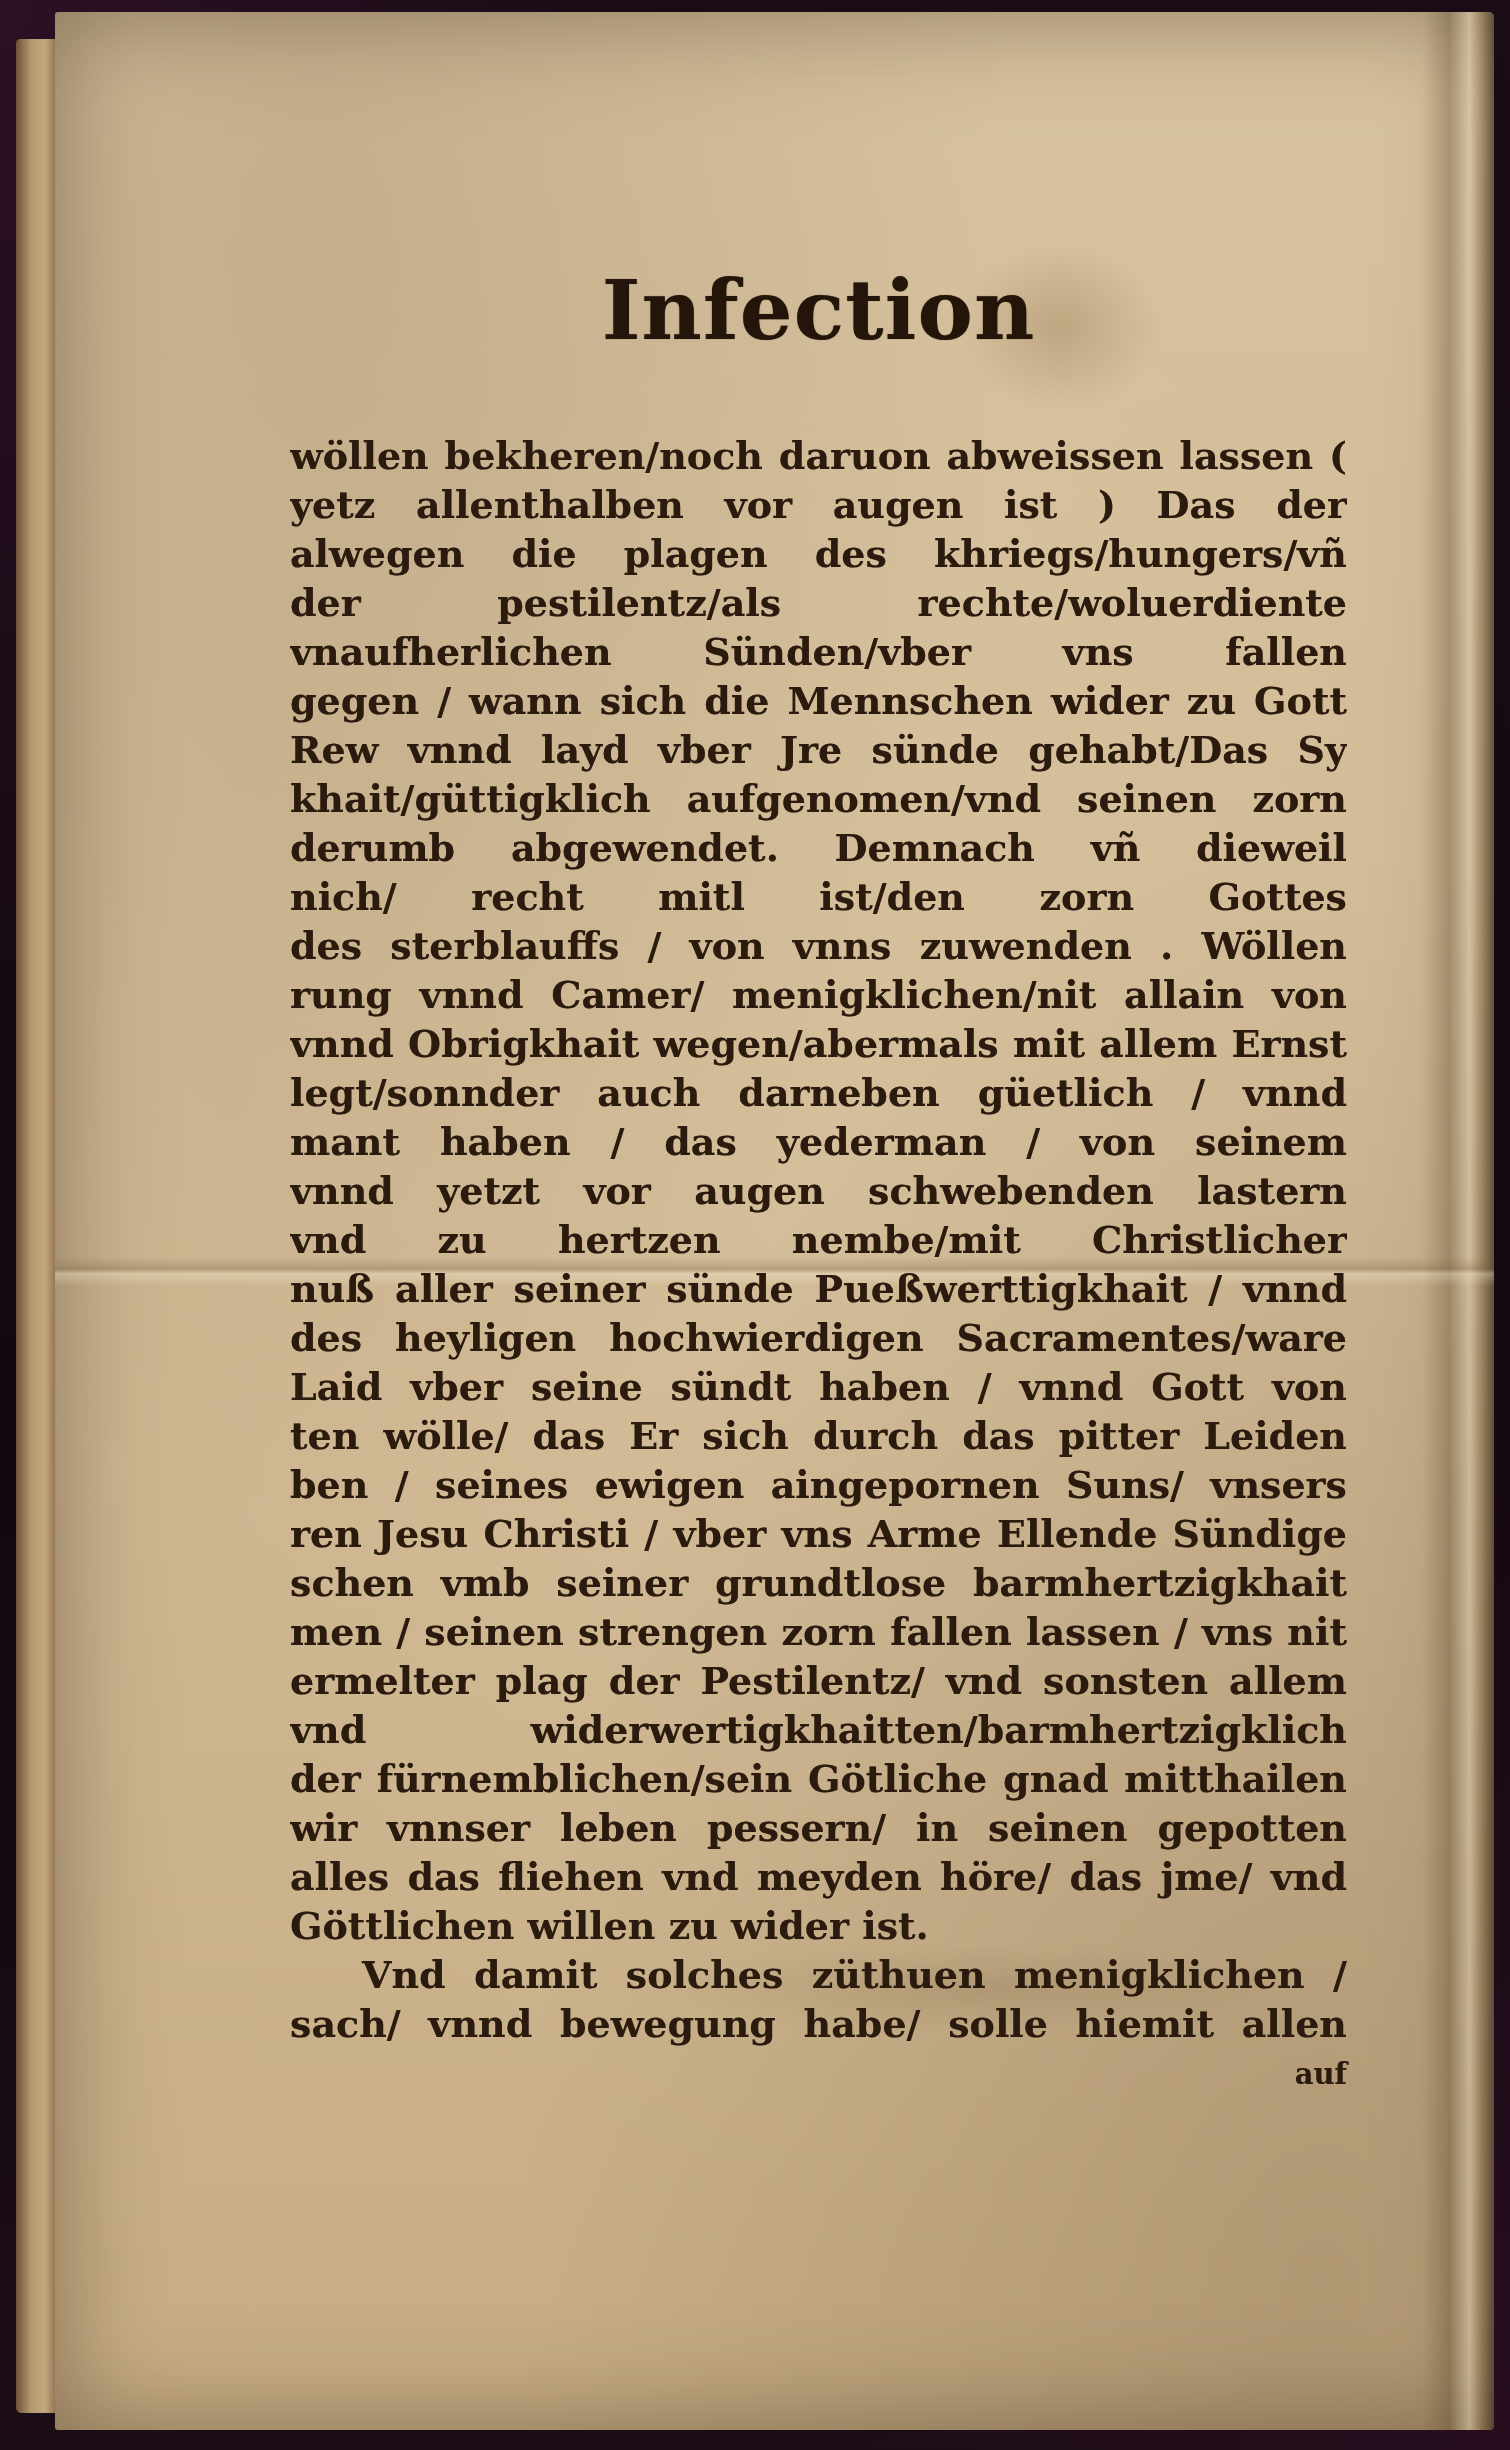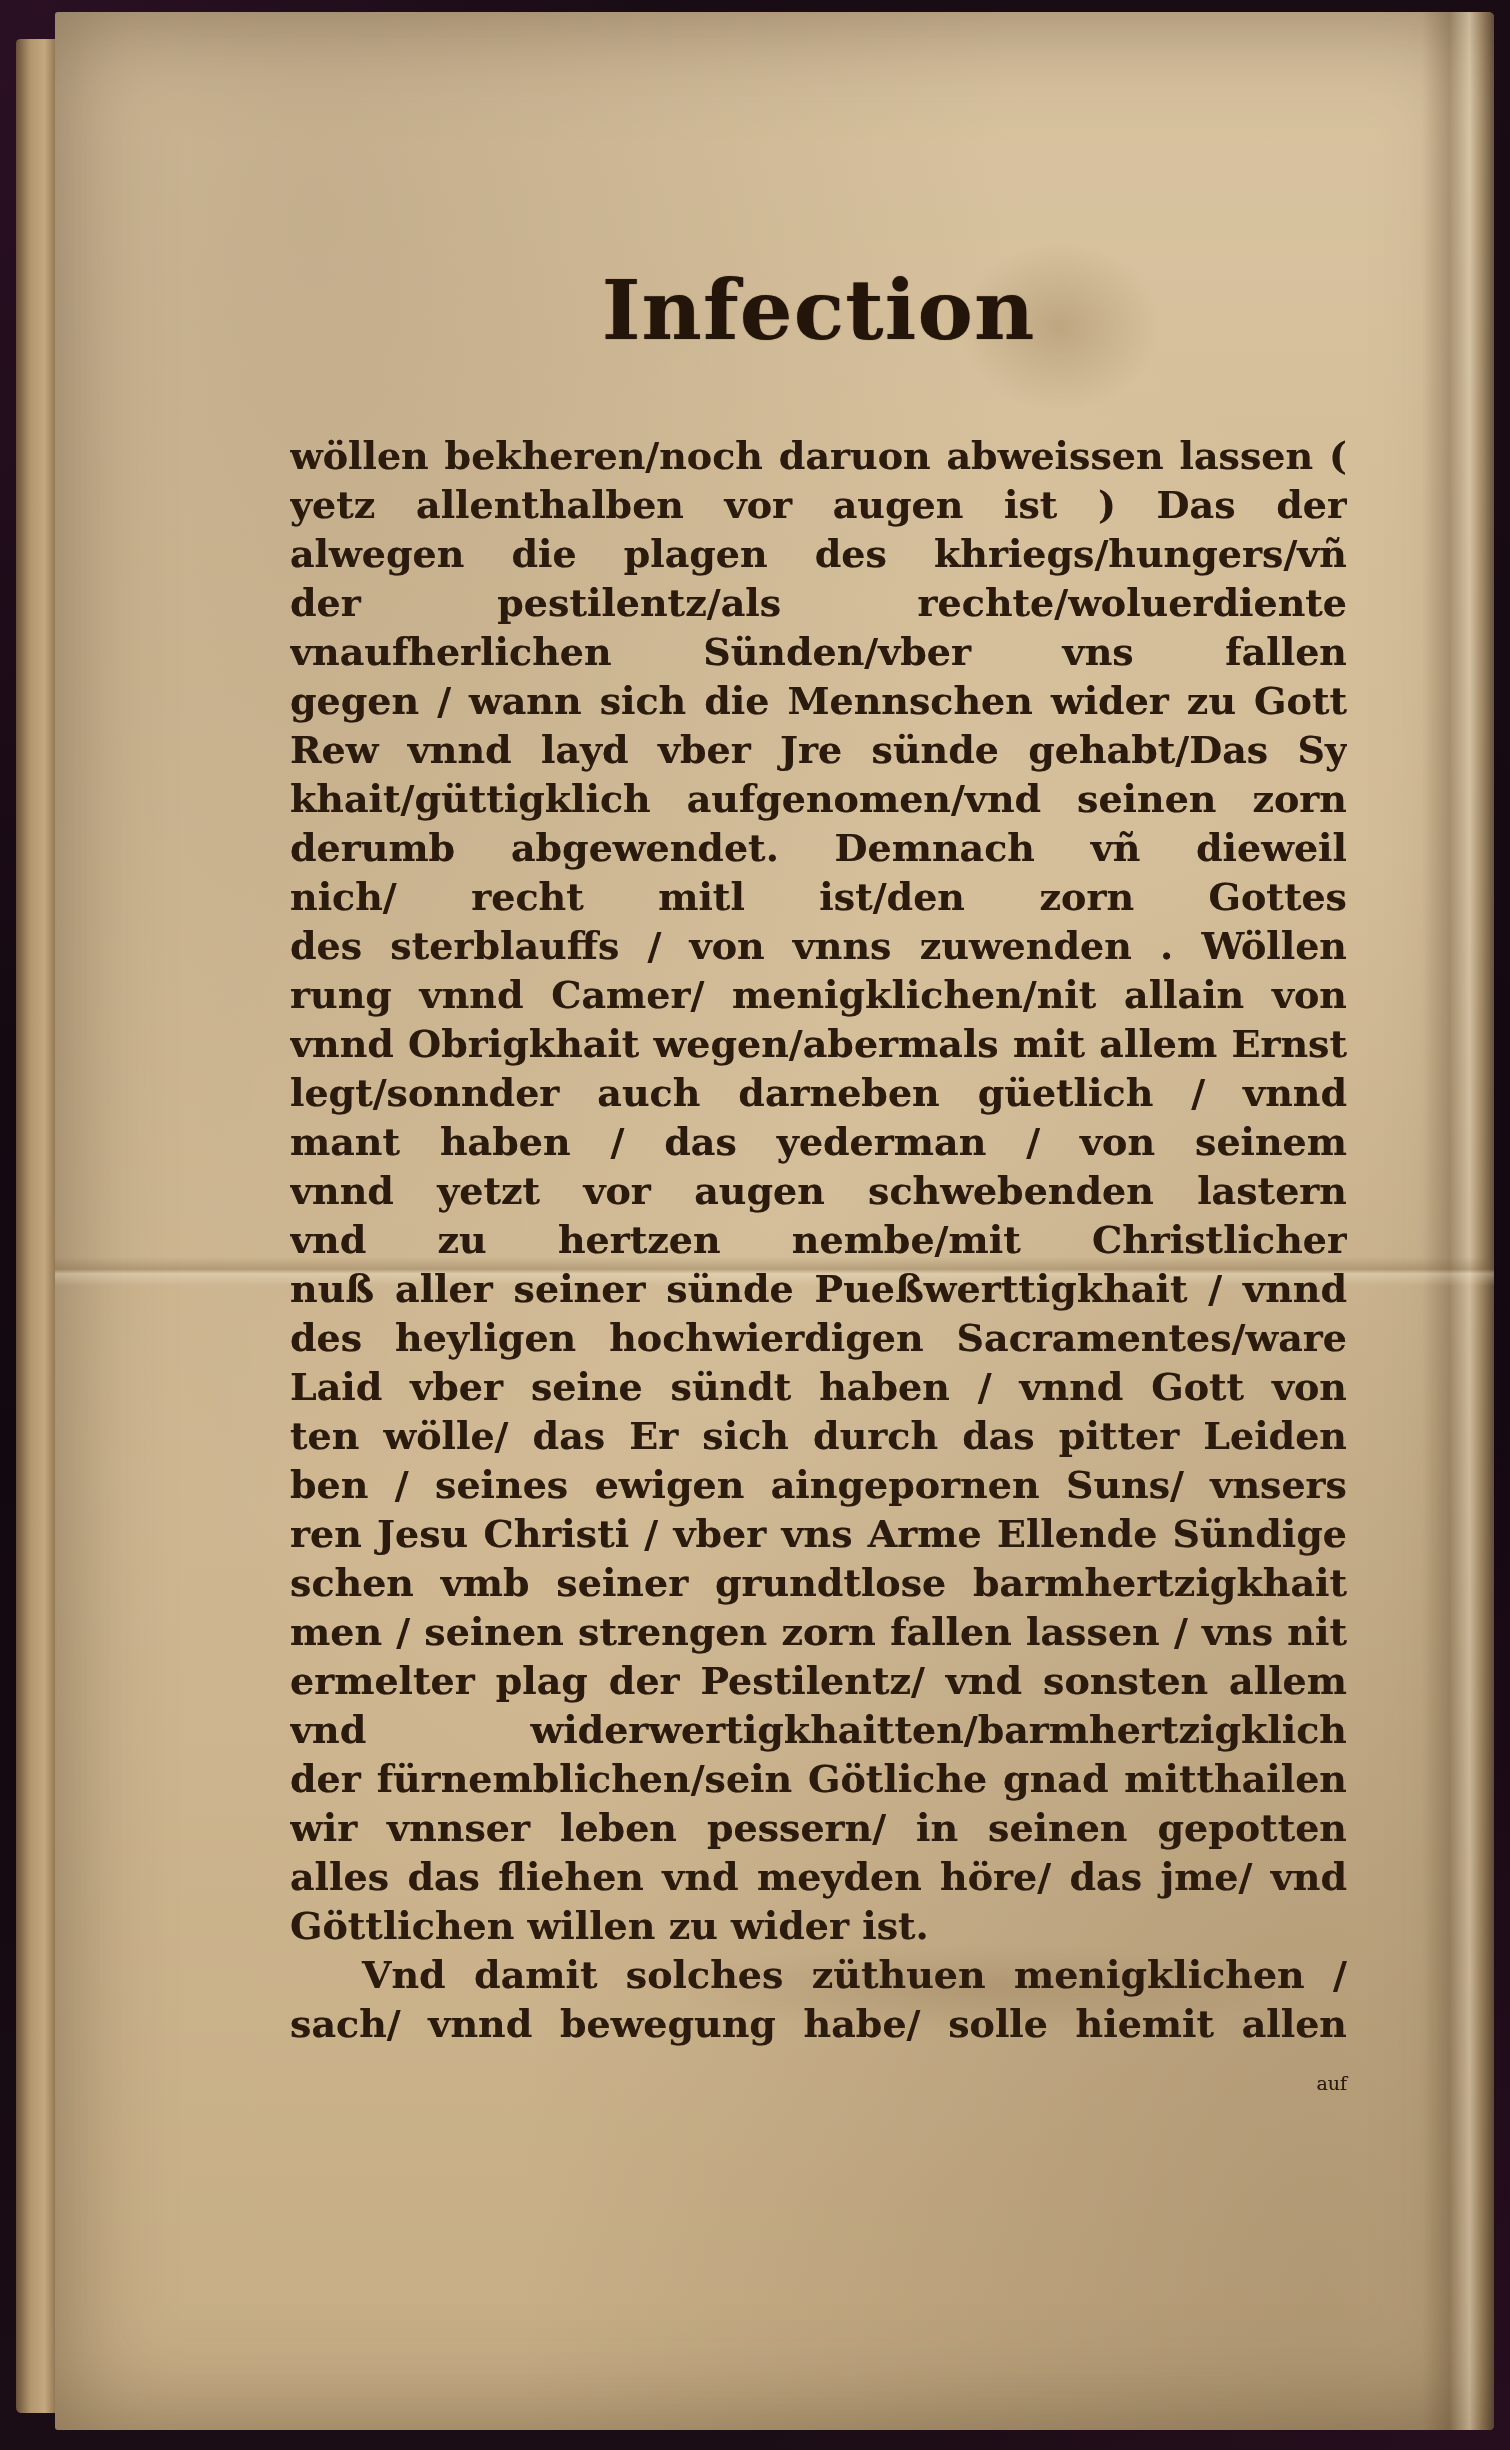--- a/index.html
+++ b/index.html
@@ -87,22 +87,22 @@
   }
   .line.para-end { text-align-last:left; }
   .line.indented { text-indent:72px; }
   .line.smudged { text-shadow:0 0 1.7px rgba(30,18,8,.8); }
   .line.smudged::after {
     content:""; position:absolute; left:4%; right:43%; top:46%; height:6.6px;
     background:rgba(38,24,11,.55); filter:blur(1.1px); border-radius:3.3px;
   }
 
   .catchword {
-    font-size:19px; font-weight:normal; line-height:49px;
-    color:#2b1b0e; text-align:right; margin-top:11px;
+    font-size:29px; font-weight:bold; line-height:49px;
+    color:#2b1b0e; text-align:right; margin-top:2px;
     text-shadow:0 0 0.6px rgba(43,27,14,.5);
   }
 </style>
 </head>
 <body>
 
 <div id="screen">
   <div class="backdrop"></div>
   <div class="left-page-edge"></div>
 

